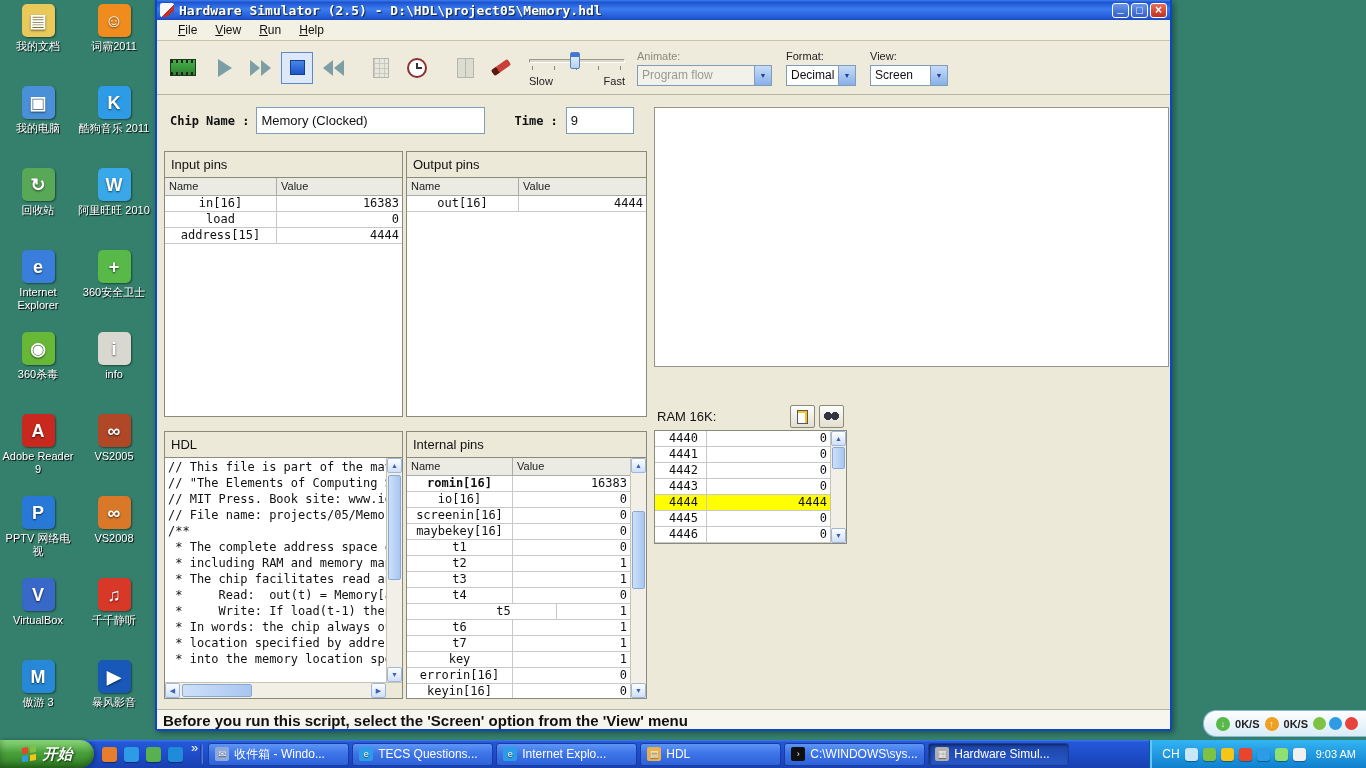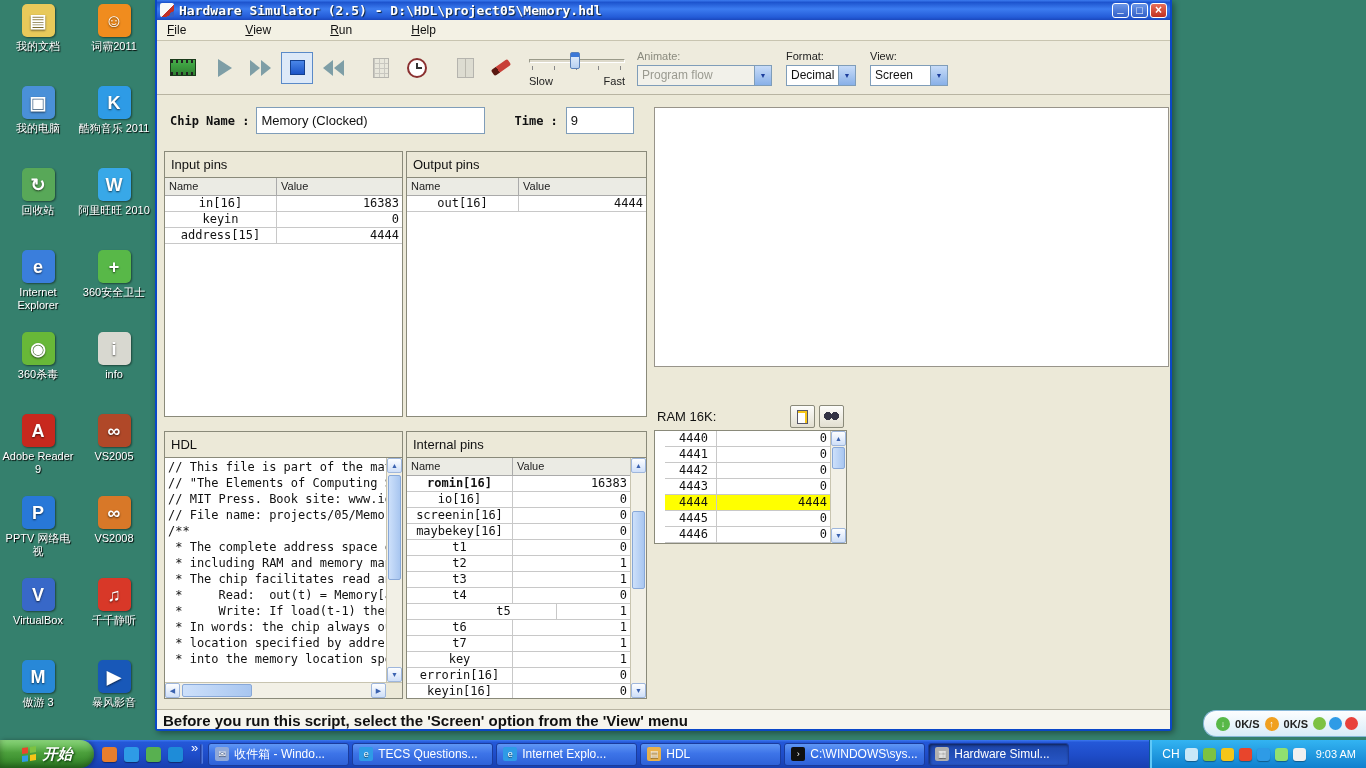--- a/index.html
+++ b/index.html
@@ -24,21 +24,21 @@
   .win-icon { width:14px; height:14px; margin-right:5px; border-radius:2px;
     background:linear-gradient(135deg,#F8F8F8 55%,#C03028 55%, #C03028 75%, #3860C0 75%); }
   .title-text { flex:1; color:#fff; font:bold 13px "DejaVu Sans Mono",monospace; text-shadow:1px 1px 1px #123; white-space:nowrap; overflow:hidden; }
   .tb-ctrl { width:17px; height:15px; margin-left:2px; border:1px solid #fff; border-radius:3px;
     color:#fff; font-size:9px; display:flex; align-items:center; justify-content:center; }
   .tb-min,.tb-max { background:linear-gradient(#6A96E8,#3260C8); }
   .tb-close { background:linear-gradient(#E8705A,#C03020); }
   .tb-min::after{content:"─"; margin-top:5px;} .tb-max::after{content:"□"; font-size:11px;} .tb-close::after{content:"×"; font-size:12px; font-weight:bold;}
 
   .menubar { height:21px; flex:0 0 21px; background:#F3F1E4; border-bottom:1px solid #C8C4B0;
-    display:flex; align-items:center; padding-left:1px;gap:41px; }
+    display:flex; align-items:center; padding-left:12px; }
   .menu-item { display:inline-block; padding:2px 9px; font-size:12px; color:#111; }
   .menu-item::first-letter { text-decoration:underline; }
 
   
   .toolbar { height:54px; flex:0 0 54px; background:#EEEBDD; border-bottom:1px solid #B8B4A2;
     display:flex; align-items:center; padding-left:10px; }
   .tb-btn { width:32px; height:32px; display:flex; align-items:center; justify-content:center;
     border:1px solid transparent; margin-right:4px; }
   .tb-btn.pressed { border:1px solid #5A8AC8; background:#DDE9F8; }
   .tb-btn.disabled { opacity:.55; }
@@ -130,21 +130,21 @@
   .ram-title { font-size:13px; color:#111; }
   .ram-btn { width:25px; height:23px; border:1px solid #8A8A7A; border-radius:2px;
     background:linear-gradient(#FDFDFB,#E2DFD0); display:flex; align-items:center; justify-content:center; }
   .ram-btn.first { margin-left:auto; }
   .ram-btn + .ram-btn { margin-left:4px; }
   .icon-page { width:11px; height:14px; background:#fff; border:1px solid #556; box-shadow:inset -2px 2px 0 #F5C518; }
   .icon-binoculars { width:15px; height:11px;
     background:radial-gradient(circle 4px at 4px 5px,#334 97%,transparent 100%),
                radial-gradient(circle 4px at 11px 5px,#334 97%,transparent 100%); }
   .ram-body { flex:1; display:flex; border:1px solid #8A8A7A; background:#fff; overflow:hidden; }
-  .ram-rows { flex:1; overflow:hidden;margin-left:10px; }
+  .ram-rows { flex:1; overflow:hidden; }
   .ram-row { display:flex; height:16px; border-bottom:1px solid #C8C8C8; font:12px/15px "DejaVu Sans Mono",monospace; color:#111; background:#fff; }
   .ram-addr { flex:0 0 52px; border-right:1px solid #C8C8C8; text-align:right; padding-right:8px; }
   .ram-val { flex:1; text-align:right; padding-right:3px; }
   .ram-row.hl { background:#FFFF00; }
 
   .statusbar { flex:0 0 20px; background:#F6F5EE; border-top:1px solid #B8B4A2; display:flex; align-items:flex-end; padding:0 6px; }
   .status-text { font:bold 15px "Liberation Sans",sans-serif; color:#111; white-space:nowrap; overflow:hidden; }
 
   
   .netspeed { position:absolute; right:0; bottom:31px; height:27px; z-index:3;
@@ -400,21 +400,21 @@
               <span class="th th-name">Name</span>
               <span class="th th-value">Value</span>
             </div>
             <div class="tbody">
 
             <div class="trow">
                   <span class="tcell name">in[16]</span>
                   <span class="tcell value">16383</span>
                 </div>
                 <div class="trow">
-                  <span class="tcell name">keyin</span>
+                  <span class="tcell name">load</span>
                   <span class="tcell value">0</span>
                 </div>
                 <div class="trow">
                   <span class="tcell name">address[15]</span>
                   <span class="tcell value">4444</span>
                 </div>
               </div>
           </div>
         </div>
       </div>

